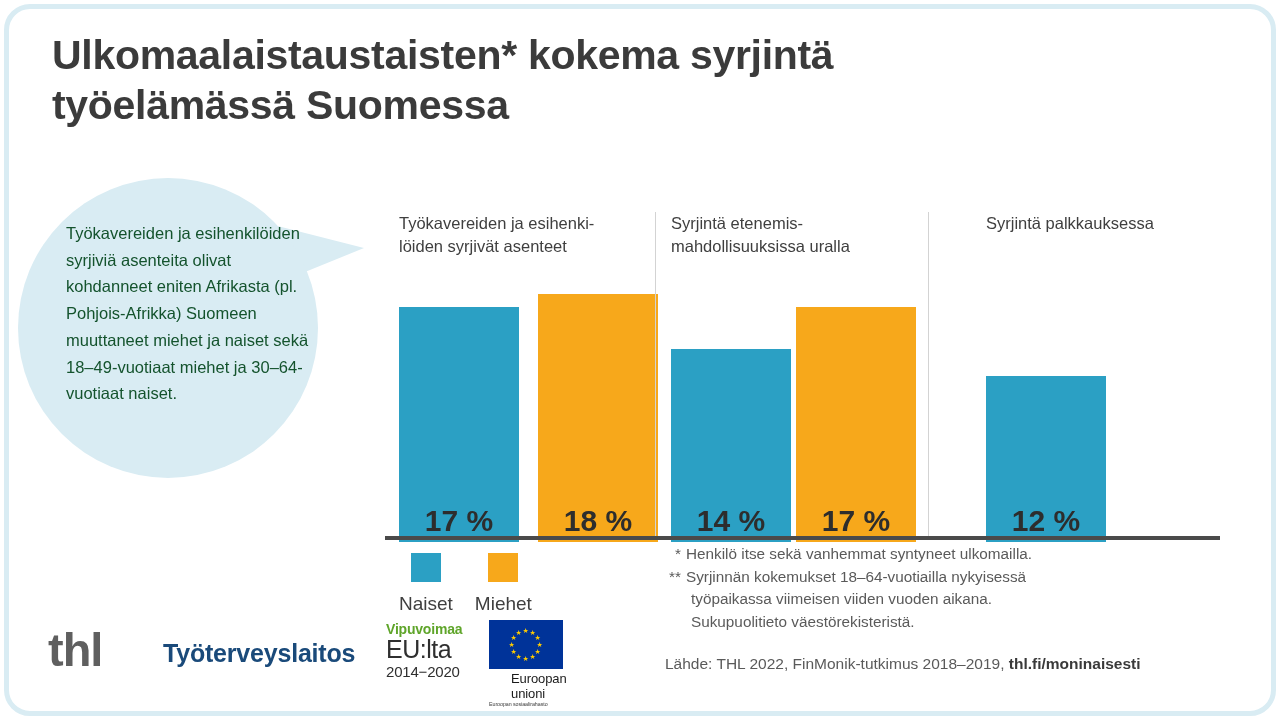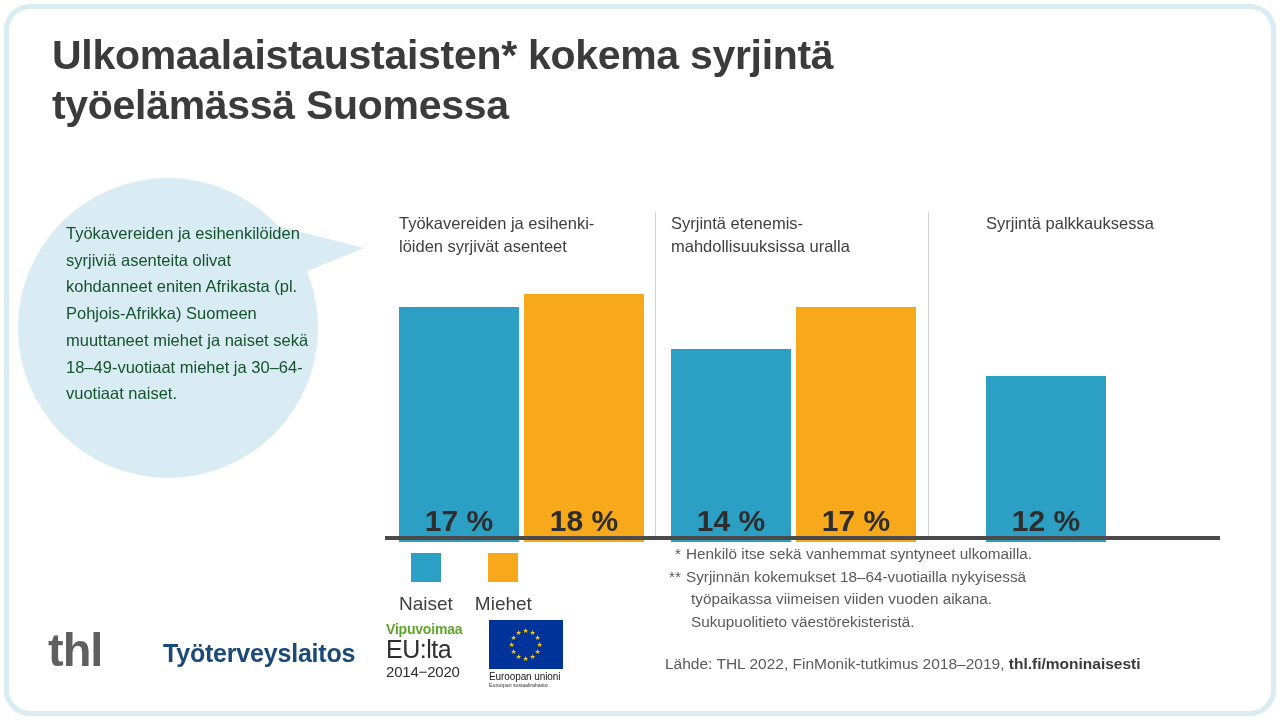--- a/index.html
+++ b/index.html
@@ -215,22 +215,22 @@
     background: #003399;
     overflow: hidden;
   }
   .eu-star {
     position: absolute;
     color: #ffcc00;
     font-size: 7px;
     line-height: 7px;
   }
   #eu-flag-cap1 {
-    font-size: 10px; color: #1a1a1a; display: block;
-    margin-top: 2px; letter-spacing: -0.1px;
+    font-size: 13px; color: #1a1a1a; display: block;
+    margin-top: 2px; letter-spacing: -0.1px; margin-left: 22px;
   }
   #eu-flag-cap2 {
     font-size: 5.3px; color: #3a3a3a; display: block;
     letter-spacing: -0.05px;
   }
 </style>
 </head>
 <body>
 
 <div id="page">
@@ -252,21 +252,21 @@
   <div id="chart">
       <div class="group" style="left: 0px; width: 250px;">
         <div class="group-label" style="left: 14px;">
           <span style="display: block;">Työkavereiden ja esihenki-</span>
           <span style="display: block;">löiden syrjivät asenteet</span>
         </div>
         <div class="bars" style="left: 14px; width: 245px;">
           <div class="bar female" style="left: 0px; width: 120px; height: 234.6px;">
             <span class="bar-value">17 %</span>
           </div>
-          <div class="bar male" style="left: 125px; width: 120px; height: 248.4px;">
+          <div class="bar male" style="left: 139px; width: 120px; height: 248.4px;">
             <span class="bar-value">18 %</span>
           </div>
         </div>
       </div>
       <div class="group" style="left: 272px; width: 250px;">
         <div class="group-label" style="left: 14px;">
           <span style="display: block;">Syrjintä etenemis-</span>
           <span style="display: block;">mahdollisuuksissa uralla</span>
         </div>
         <div class="bars" style="left: 14px; width: 245px;">

